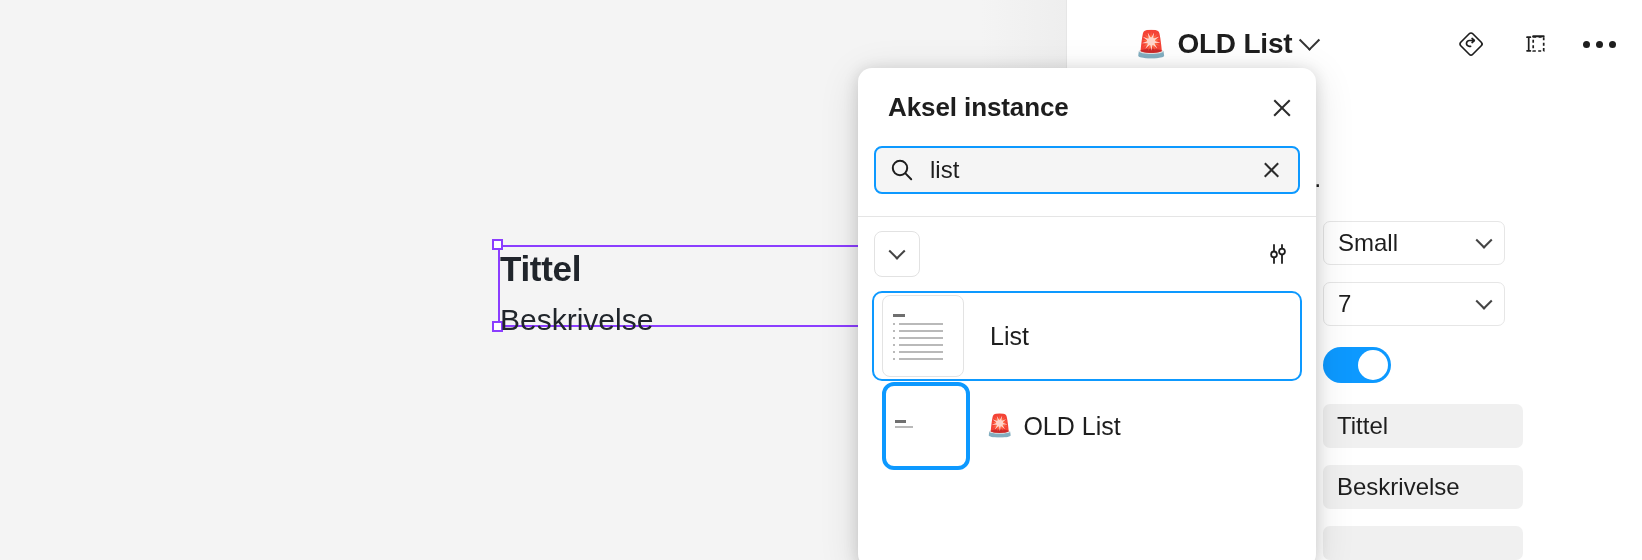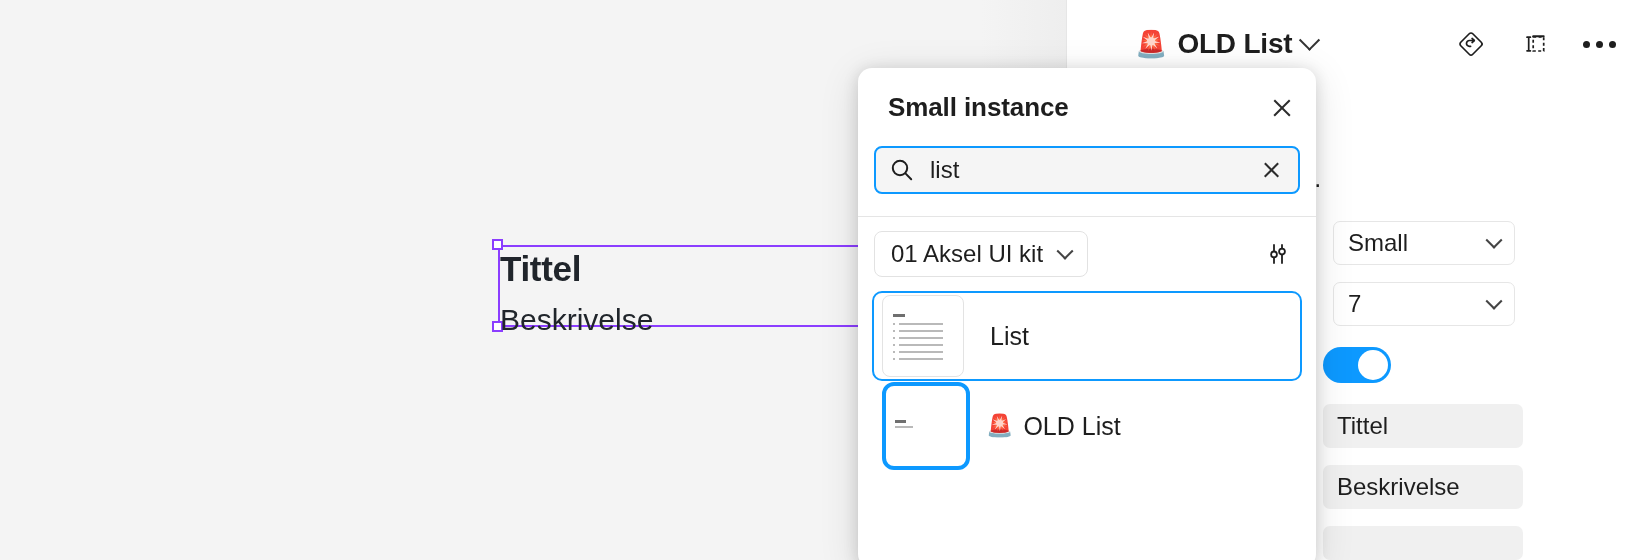--- a/index.html
+++ b/index.html
@@ -154,21 +154,21 @@
     font-size: 25px;
     color: #1e1e1e;
     line-height: 1.44;
   }
   .insp-note span { display: block; }
   .note-l1 { margin-left: 0px; }
   .note-l2 { margin-left: 18px; }
 
   .field {
     position: absolute;
-    left: 266px;
+    left: 256px;
     width: 182px;
     height: 44px;
     border: 1px solid #e6e6e6;
     border-radius: 7px;
     background: #ffffff;
     display: flex;
     align-items: center;
     padding: 0 14px;
     box-sizing: border-box;
     justify-content: space-between;
@@ -448,42 +448,41 @@
     </div>
     <div class="prop-pill p2">
       <span>Beskrivelse</span>
     </div>
     <div class="prop-pill p3"></div>
   </div>
 
   <div class="dialog">
 
     <div class="dlg-head">
-      <div class="dlg-title">Small instance</div>
+      <div class="dlg-title">Aksel instance</div>
       <div class="dlg-close">
         <span class="xglyph"></span>
       </div>
     </div>
 
     <div class="search-wrap">
       <svg width="28" height="28" viewBox="0 0 28 28">
         <circle cx="12" cy="12" r="7.2" fill="none" stroke="#1e1e1e" stroke-width="2"></circle>
         <path d="M17.4 17.4 23.2 23.2" stroke="#1e1e1e" stroke-width="2" stroke-linecap="round"></path>
       </svg>
       <input class="search-input" type="text" value="list" style="">
       <div class="search-clear">
         <span class="xglyph small"></span>
       </div>
     </div>
 
     <div class="dlg-sep"></div>
 
     <div class="kit-row">
       <div class="kit-select">
-        <span>01 Aksel UI kit</span>
         <span class="chev-s"></span>
       </div>
       <div class="icon-btn">
         <svg width="30" height="30" viewBox="0 0 30 30">
           <path d="M11 6v6.2M11 18.4V24M19 6v3.6M19 15.8V24" stroke="#1e1e1e" stroke-width="1.8" stroke-linecap="round" fill="none"></path>
           <circle cx="11" cy="15.4" r="2.9" fill="none" stroke="#1e1e1e" stroke-width="1.8"></circle>
           <circle cx="19" cy="12.6" r="2.9" fill="none" stroke="#1e1e1e" stroke-width="1.8"></circle>
         </svg>
       </div>
     </div>

